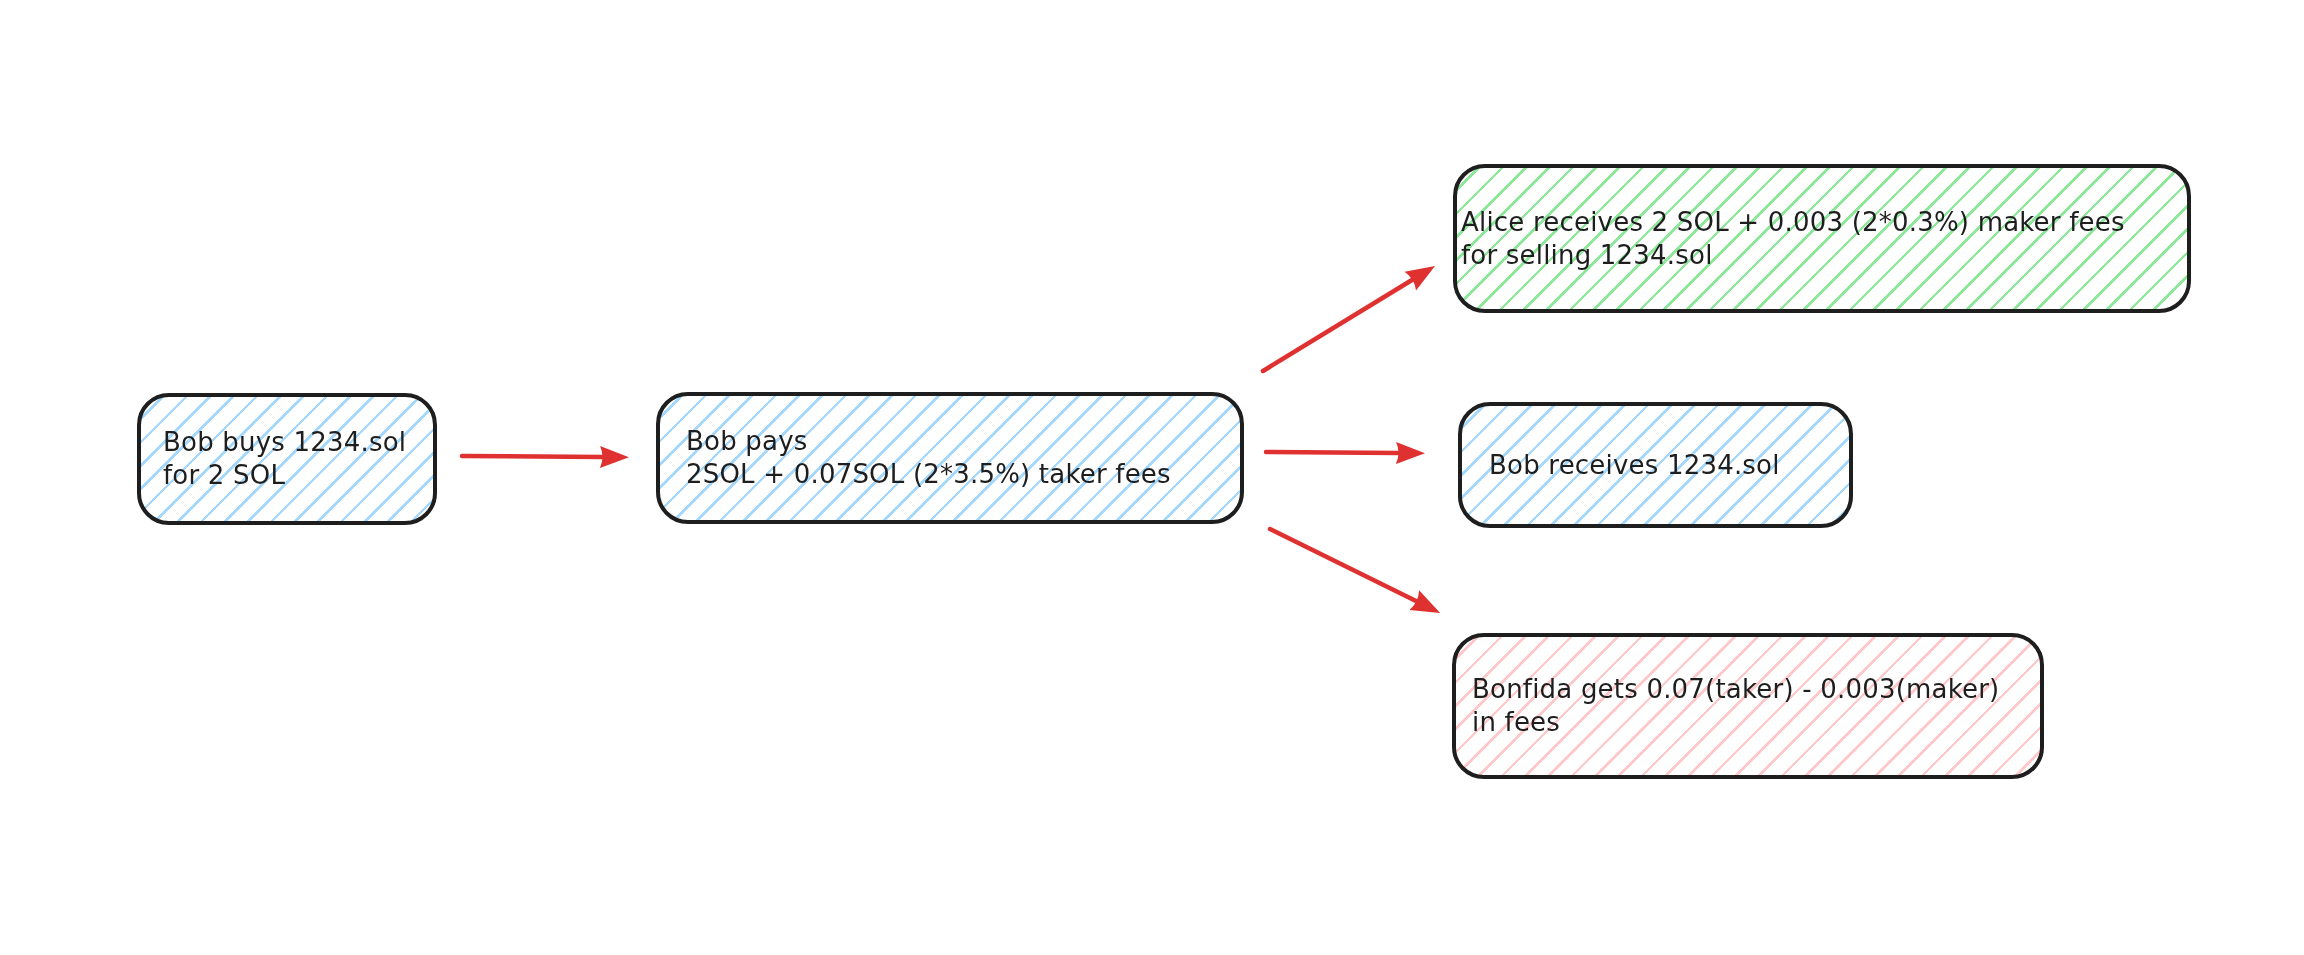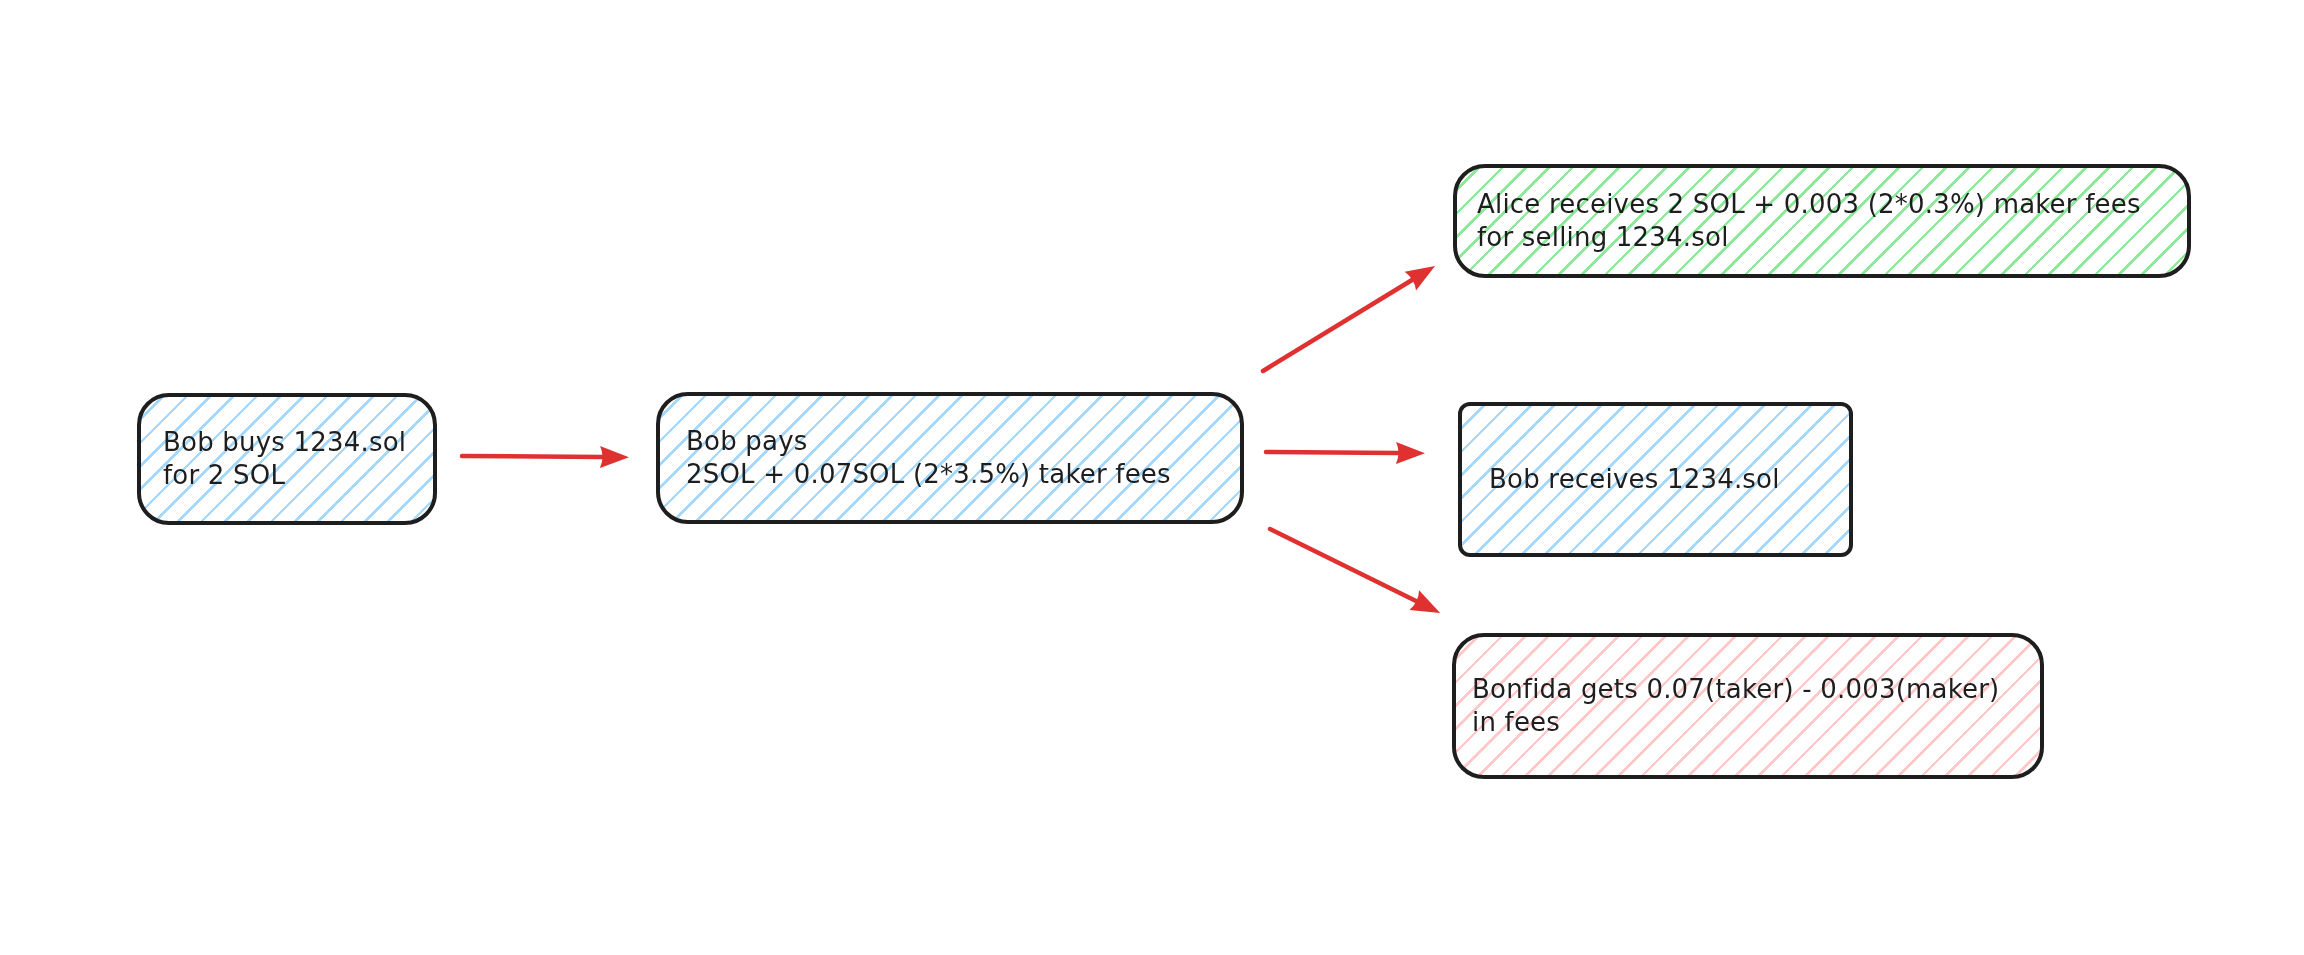--- a/index.html
+++ b/index.html
@@ -67,26 +67,26 @@
   <div class="node" style="left: 137px; top: 393px; width: 300px; height: 132px; padding-left: 22px; background-image: repeating-linear-gradient(135deg, transparent 0px, transparent 14px, rgb(165, 216, 255) 14px, rgb(165, 216, 255) 16.5px);">
     <span class="node-text">Bob buys 1234.sol
 for 2 SOL</span>
   </div>
 
   <div class="node" style="left: 656px; top: 392px; width: 588px; height: 132px; padding-left: 26px; background-image: repeating-linear-gradient(135deg, transparent 0px, transparent 14px, rgb(165, 216, 255) 14px, rgb(165, 216, 255) 16.5px);">
     <span class="node-text">Bob pays
 2SOL + 0.07SOL (2*3.5%) taker fees</span>
   </div>
 
-  <div class="node" style="left: 1453px; top: 164px; width: 738px; height: 114px; padding-left: 20px; background-image: repeating-linear-gradient(135deg, transparent 0px, transparent 14px, rgb(140, 233, 154) 14px, rgb(140, 233, 154) 16.5px);">
+  <div class="node" style="left: 1453px; top: 164px; width: 738px; height: 149px; padding-left: 4px; background-image: repeating-linear-gradient(135deg, transparent 0px, transparent 14px, rgb(140, 233, 154) 14px, rgb(140, 233, 154) 16.5px);">
     <span class="node-text">Alice receives 2 SOL + 0.003 (2*0.3%) maker fees
 for selling 1234.sol</span>
   </div>
 
-  <div class="node" style="left: 1458px; top: 402px; width: 395px; height: 155px; padding-left: 27px; background-image: repeating-linear-gradient(135deg, transparent 0px, transparent 14px, rgb(165, 216, 255) 14px, rgb(165, 216, 255) 16.5px); border-radius: 12px;">
+  <div class="node" style="left: 1458px; top: 402px; width: 395px; height: 126px; padding-left: 27px; background-image: repeating-linear-gradient(135deg, transparent 0px, transparent 14px, rgb(165, 216, 255) 14px, rgb(165, 216, 255) 16.5px);">
     <span class="node-text">Bob receives 1234.sol</span>
   </div>
 
   <div class="node" style="left: 1452px; top: 622px; width: 592px; height: 146px; padding-left: 16px; background-image: repeating-linear-gradient(135deg, transparent 0px, transparent 14px, rgb(255, 201, 201) 14px, rgb(255, 201, 201) 16.5px); margin-top: 11px;">
     <span class="node-text">Bonfida gets 0.07(taker) - 0.003(maker)
 in fees</span>
   </div>
 
 </div>
 

